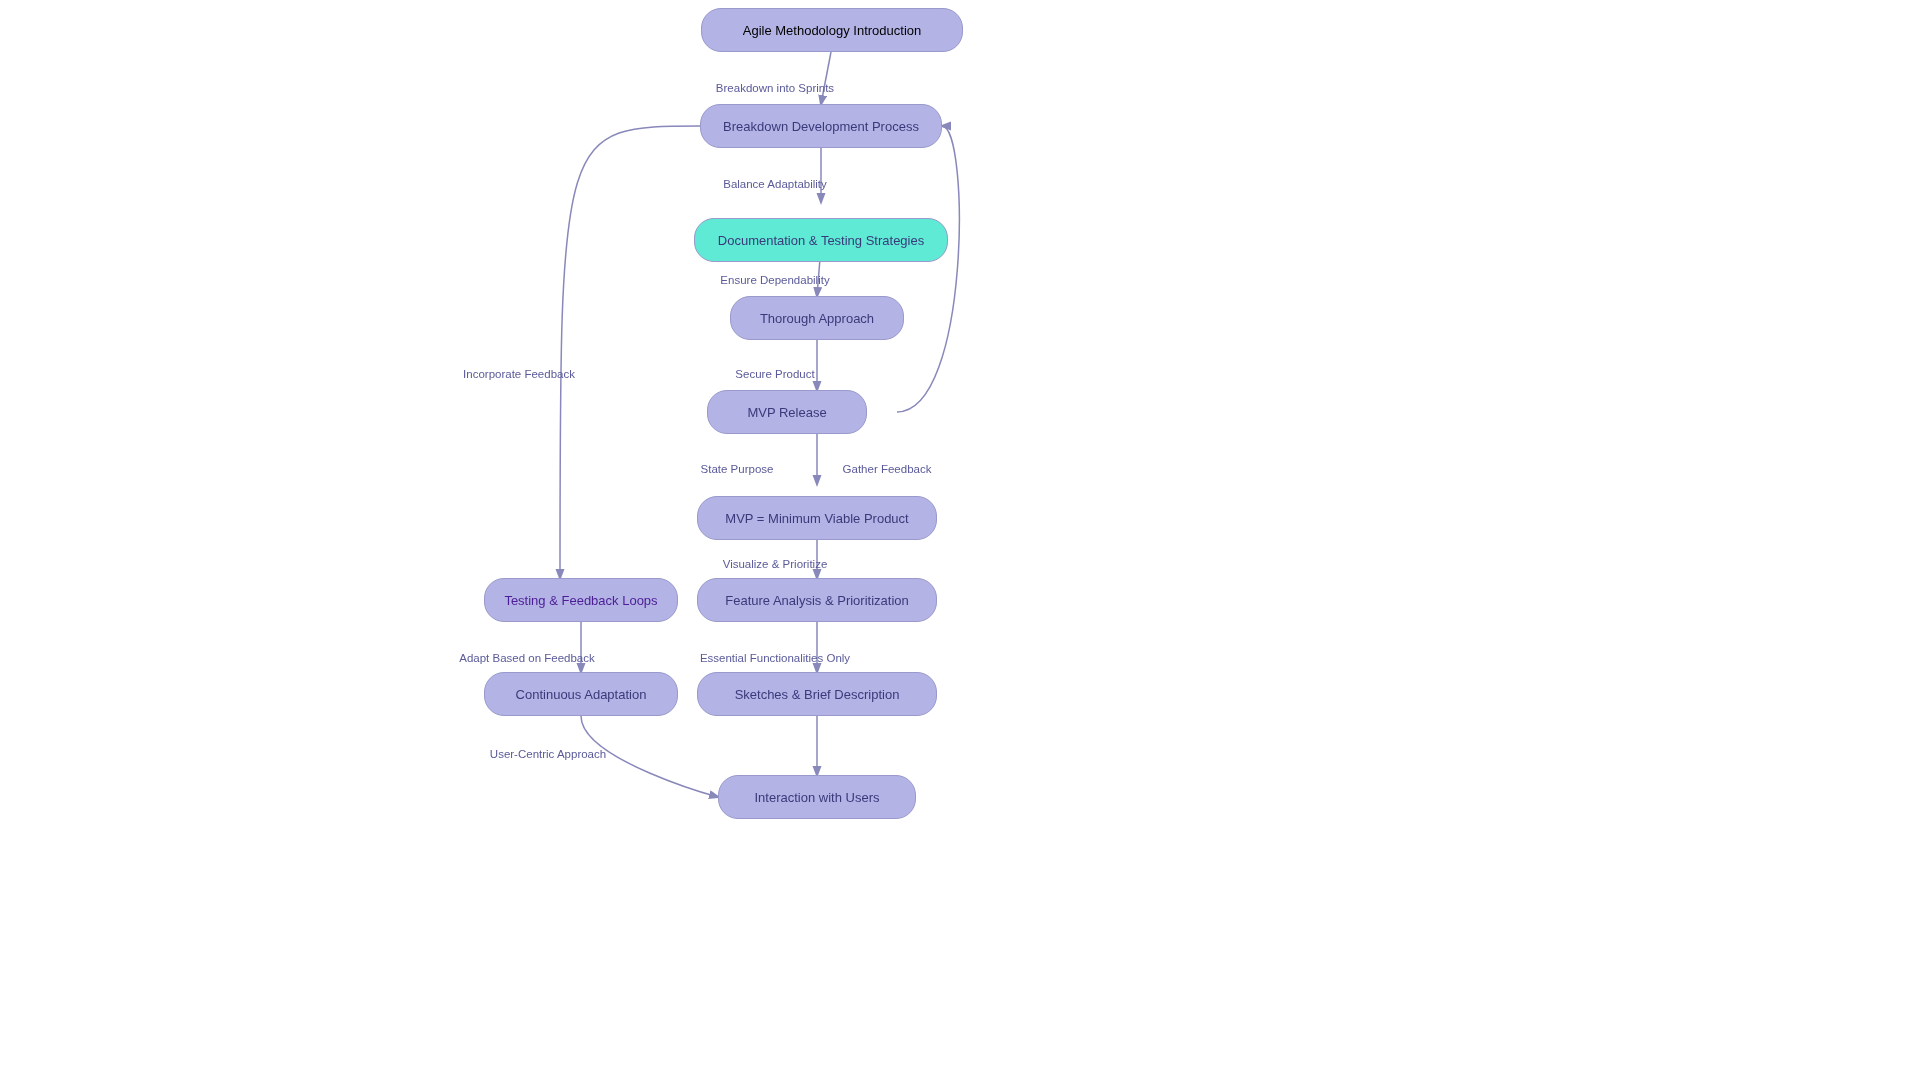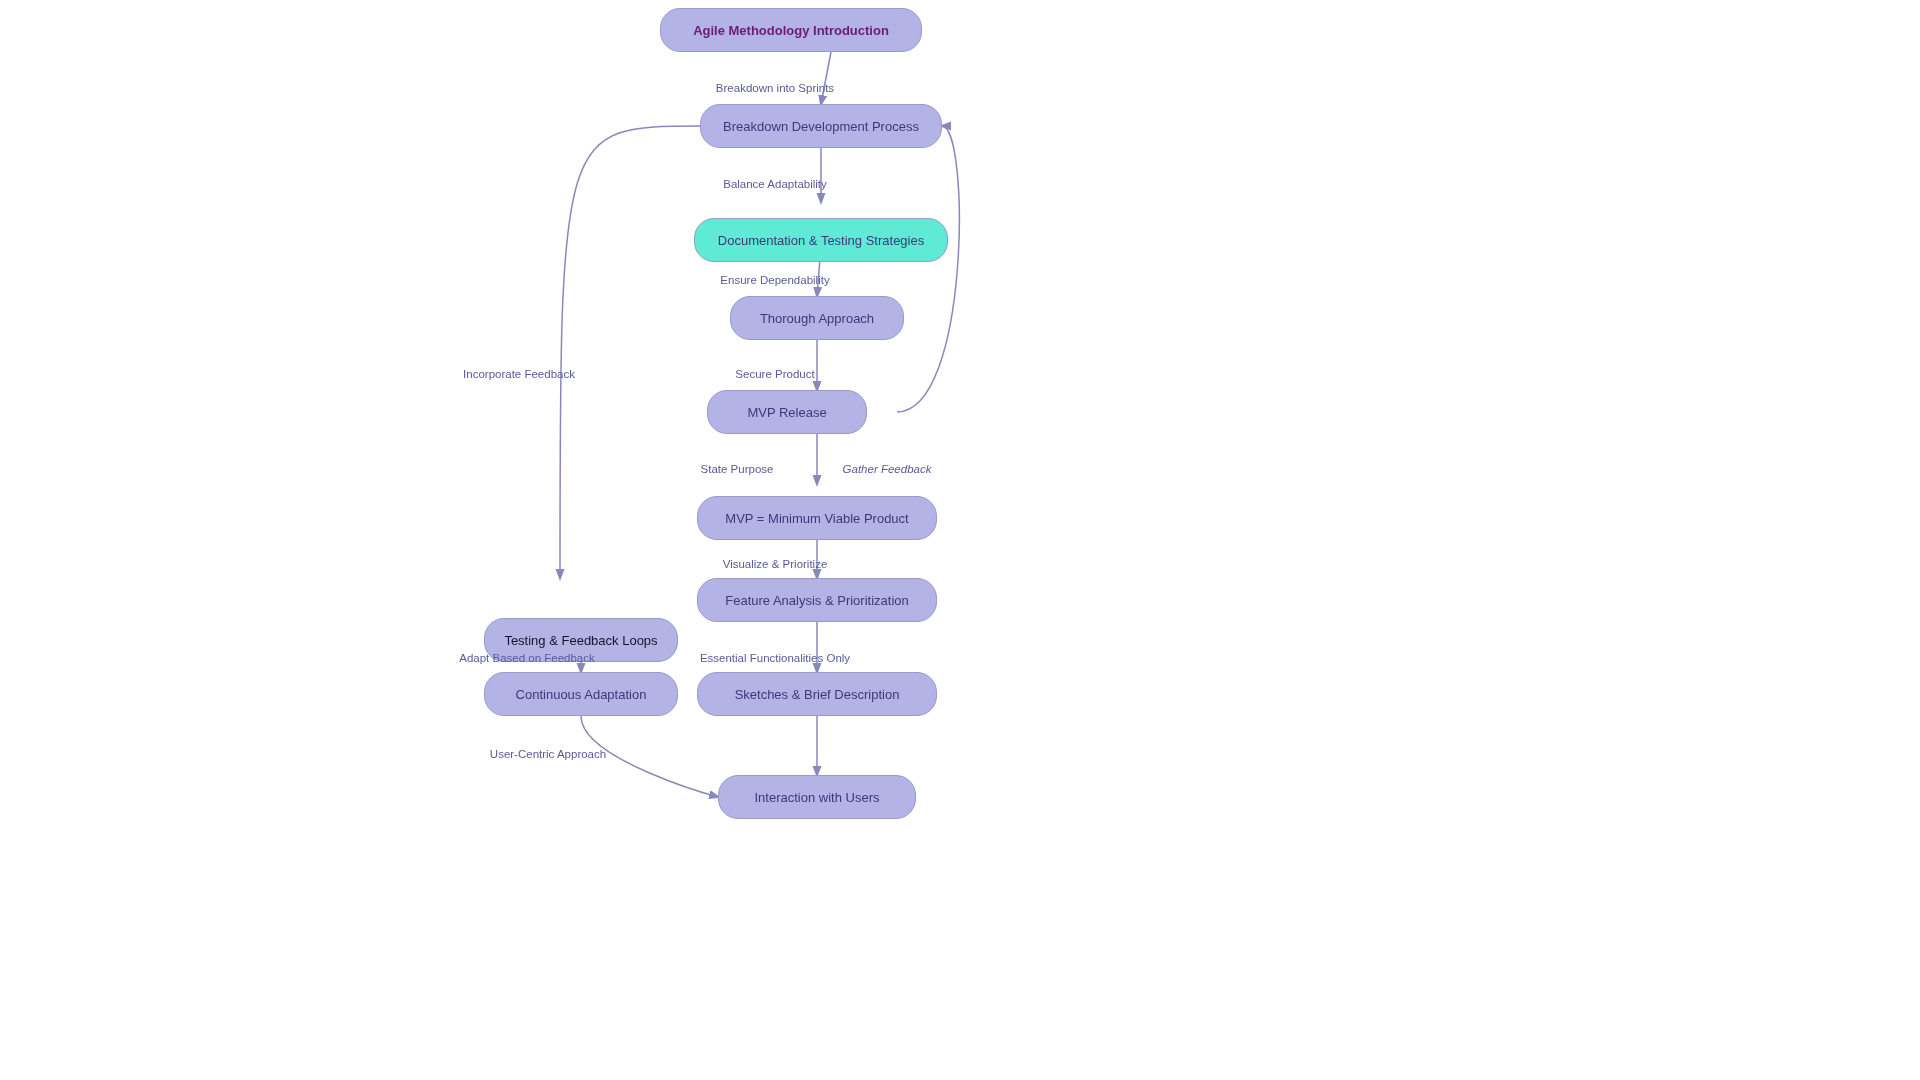--- a/index.html
+++ b/index.html
@@ -79,39 +79,39 @@
     <path d="M 897 412 C 970 412, 970 126, 942 126" stroke="#8888bb" stroke-width="1.5" fill="none" marker-end="url(#arrow)"></path>
 
     <defs>
       <marker id="arrow" markerWidth="8" markerHeight="8" refX="6" refY="3" orient="auto">
         <path d="M0,0 L0,6 L8,3 z" fill="#8888bb"></path>
       </marker>
     </defs>
   </svg>
 
   <div id="nodes-container">
-      <div class="node" style="left: 660px; top: 8px; width: 262px; min-height: 44px; background: rgb(179, 179, 230); border: 1.5px solid rgb(153, 153, 204); color: #701a75; font-weight: bold;">Agile Methodology Introduction</div>
+      <div class="node" style="left: 701px; top: 8px; width: 262px; min-height: 44px; background: rgb(179, 179, 230); border: 1.5px solid rgb(153, 153, 204); color: #000000;">Agile Methodology Introduction</div>
       <div class="node" style="left: 700px; top: 104px; width: 242px; min-height: 44px; background: rgb(179, 179, 230); border: 1.5px solid rgb(153, 153, 204); color: rgb(58, 58, 122);">Breakdown Development Process</div>
       <div class="node" style="left: 694px; top: 218px; width: 254px; min-height: 44px; background: #5eead4; border: 1.5px solid rgb(153, 153, 204); color: rgb(58, 58, 122);">Documentation &amp; Testing Strategies</div>
       <div class="node" style="left: 730px; top: 296px; width: 174px; min-height: 44px; background: rgb(179, 179, 230); border: 1.5px solid rgb(153, 153, 204); color: rgb(58, 58, 122);">Thorough Approach</div>
       <div class="node" style="left: 707px; top: 390px; width: 160px; min-height: 44px; background: rgb(179, 179, 230); border: 1.5px solid rgb(153, 153, 204); color: rgb(58, 58, 122);">MVP Release</div>
       <div class="node" style="left: 697px; top: 496px; width: 240px; min-height: 44px; background: rgb(179, 179, 230); border: 1.5px solid rgb(153, 153, 204); color: rgb(58, 58, 122);">MVP = Minimum Viable Product</div>
       <div class="node" style="left: 697px; top: 578px; width: 240px; min-height: 44px; background: rgb(179, 179, 230); border: 1.5px solid rgb(153, 153, 204); color: rgb(58, 58, 122);">Feature Analysis &amp; Prioritization</div>
       <div class="node" style="left: 697px; top: 672px; width: 240px; min-height: 44px; background: rgb(179, 179, 230); border: 1.5px solid rgb(153, 153, 204); color: rgb(58, 58, 122);">Sketches &amp; Brief Description</div>
       <div class="node" style="left: 718px; top: 775px; width: 198px; min-height: 44px; background: rgb(179, 179, 230); border: 1.5px solid rgb(153, 153, 204); color: rgb(58, 58, 122);">Interaction with Users</div>
-      <div class="node" style="left: 484px; top: 578px; width: 194px; min-height: 44px; background: rgb(179, 179, 230); border: 1.5px solid rgb(153, 153, 204); color: #0f172a; margin-top: 40px;">Testing &amp; Feedback Loops</div>
+      <div class="node" style="left: 484px; top: 578px; width: 194px; min-height: 44px; background: rgb(179, 179, 230); border: 1.5px solid rgb(153, 153, 204); color: #4c1d95;">Testing &amp; Feedback Loops</div>
       <div class="node" style="left: 484px; top: 672px; width: 194px; min-height: 44px; background: rgb(179, 179, 230); border: 1.5px solid rgb(153, 153, 204); color: rgb(58, 58, 122);">Continuous Adaptation</div>
     </div>
 
   <div id="labels-container">
       <div class="edge-label" style="left: 775px; top: 74px; color: rgb(90, 90, 154); transform: translateX(-50%);">Breakdown into Sprints</div>
       <div class="edge-label" style="left: 775px; top: 170px; color: rgb(90, 90, 154); transform: translateX(-50%);">Balance Adaptability</div>
       <div class="edge-label" style="left: 775px; top: 266px; color: rgb(90, 90, 154); transform: translateX(-50%);">Ensure Dependability</div>
       <div class="edge-label" style="left: 775px; top: 360px; color: rgb(90, 90, 154); transform: translateX(-50%);">Secure Product</div>
       <div class="edge-label" style="left: 737px; top: 455px; color: rgb(90, 90, 154); transform: translateX(-50%);">State Purpose</div>
-      <div class="edge-label" style="left: 887px; top: 455px; color: rgb(90, 90, 154); transform: translateX(-50%); font-style: italic;">Gather Feedback</div>
+      <div class="edge-label" style="left: 887px; top: 455px; color: rgb(90, 90, 154); transform: translateX(-50%);">Gather Feedback</div>
       <div class="edge-label" style="left: 775px; top: 550px; color: rgb(90, 90, 154); transform: translateX(-50%);">Visualize &amp; Prioritize</div>
       <div class="edge-label" style="left: 775px; top: 644px; color: rgb(90, 90, 154); transform: translateX(-50%);">Essential Functionalities Only</div>
       <div class="edge-label" style="left: 519px; top: 360px; color: rgb(90, 90, 154); transform: translateX(-50%);">Incorporate Feedback</div>
       <div class="edge-label" style="left: 527px; top: 644px; color: rgb(90, 90, 154); transform: translateX(-50%);">Adapt Based on Feedback</div>
       <div class="edge-label" style="left: 548px; top: 740px; color: rgb(90, 90, 154); transform: translateX(-50%);">User-Centric Approach</div>
     </div>
 </div>
 
 </body></html>

